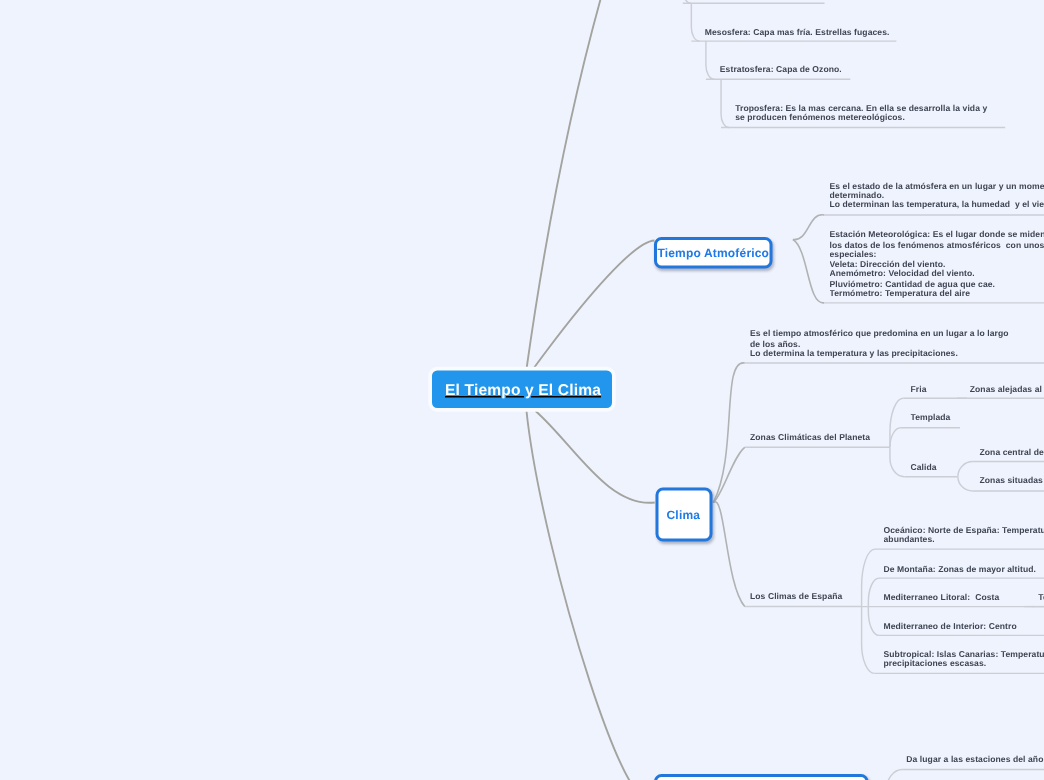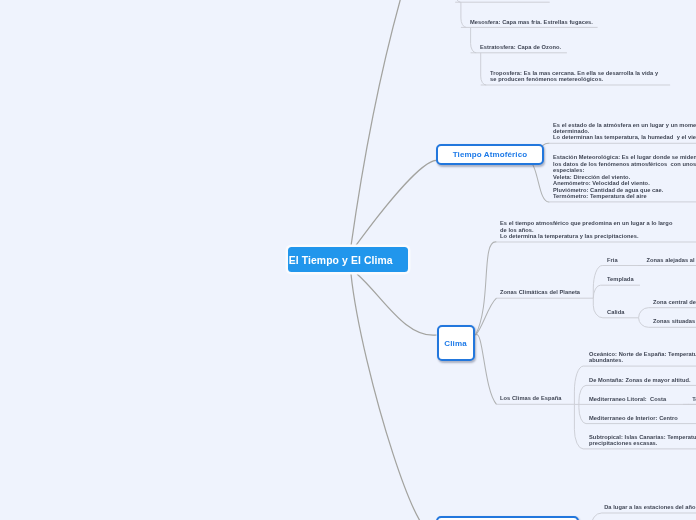--- a/index.html
+++ b/index.html
@@ -4,21 +4,21 @@
 <title>El Tiempo y El Clima - Mind Map</title>
 <style>
   html,body{margin:0;padding:0;}
   body{width:696px;height:520px;overflow:hidden;background:#eff3fd;
        font-family:"Liberation Sans",sans-serif;}
   #stage{position:relative;width:696px;height:520px;overflow:hidden;background:#eff3fd;}
   svg#links{position:absolute;left:0;top:0;width:696px;height:520px;}
 
   .root-node{position:absolute;background:#2196ec;border-radius:3.5px;
     box-shadow:0 0 0 2.5px #fafbfe;
-    display:flex;align-items:center;justify-content:flex-start;box-sizing:border-box;}
+    display:flex;align-items:center;justify-content:center;box-sizing:border-box;text-decoration:underline;}
   .root-label{color:#ffffff;font-weight:bold;font-size:10.4px;white-space:nowrap;
     letter-spacing:0.1px;position:relative;top:0.6px;left:0.3px;transform:translateZ(0);}
 
   .blue-node{position:absolute;background:#fff;border:2px solid #2277dd;border-radius:5px;
     display:flex;align-items:center;justify-content:center;box-sizing:border-box;
     box-shadow:1px 1.5px 2px rgba(70,80,110,.40);}
   .blue-label{color:#1d7ae8;font-weight:bold;font-size:8px;white-space:nowrap;
     letter-spacing:0.12px;transform:translateZ(0);position:relative;top:0.3px;}
 
   .topic{position:absolute;color:#3f4554;font-size:5.7px;line-height:6.45px;
@@ -74,21 +74,21 @@
       <path d="M 475.5 335 C 483.29 327.89 483.83 390.1 496.5 404.3" fill="none" stroke="#b0b2b3" stroke-width="1.05" stroke-linecap="butt"></path>
       <path d="M 351 246 C 373.6 85.7 412.2 -92.4 500 -250" fill="none" stroke="#a3a39f" stroke-width="1.25" stroke-linecap="butt"></path>
       <path d="M 356.6 246 C 302.6 322.1 408.6 161.2 436.3 160.3" fill="none" stroke="#a3a39f" stroke-width="1.25" stroke-linecap="butt"></path>
       <path d="M 357 274 C 382.3 296 405 338.5 436.5 335" fill="none" stroke="#a3a39f" stroke-width="1.25" stroke-linecap="butt"></path>
       <path d="M 351 274 C 360.8 368.3 425.3 577.8 436.3 523" fill="none" stroke="#a3a39f" stroke-width="1.25" stroke-linecap="butt"></path>
     </svg>
   <div id="nodes">
       <div class="root-node" style="left:288.4px;top:247.4px;width:120px;height:25.1px;background:#2196ec">
     <span class="root-label" style="color:#ffffff">El Tiempo y El Clima</span>
       </div>
-      <div class="blue-node" style="left:436px;top:144px;width:108px;height:20.6px;border-color:#2277dd">
+      <div class="blue-node" style="left:436px;top:158px;width:79px;height:20.6px;border-color:#2277dd">
       <span class="blue-label" style="color:#1d7ae8">Tiempo Atmoférico</span>
       </div>
       <div class="blue-node" style="left:436.5px;top:325px;width:38.1px;height:36px;border-color:#2277dd">
       <span class="blue-label" style="color:#1d7ae8">Clima</span>
       </div>
       <div class="blue-node" style="left:436.3px;top:515.6px;width:142.5px;height:22px;border-color:#2277dd">
       <span class="blue-label" style="color:#1d7ae8"></span>
       </div>
       <div class="topic" style="left:469.9px;top:18.55px;">Mesosfera: Capa mas fría. Estrellas fugaces.</div>
       <div class="topic" style="left:479.9px;top:43.949999999999996px;">Estratosfera: Capa de Ozono.</div>

